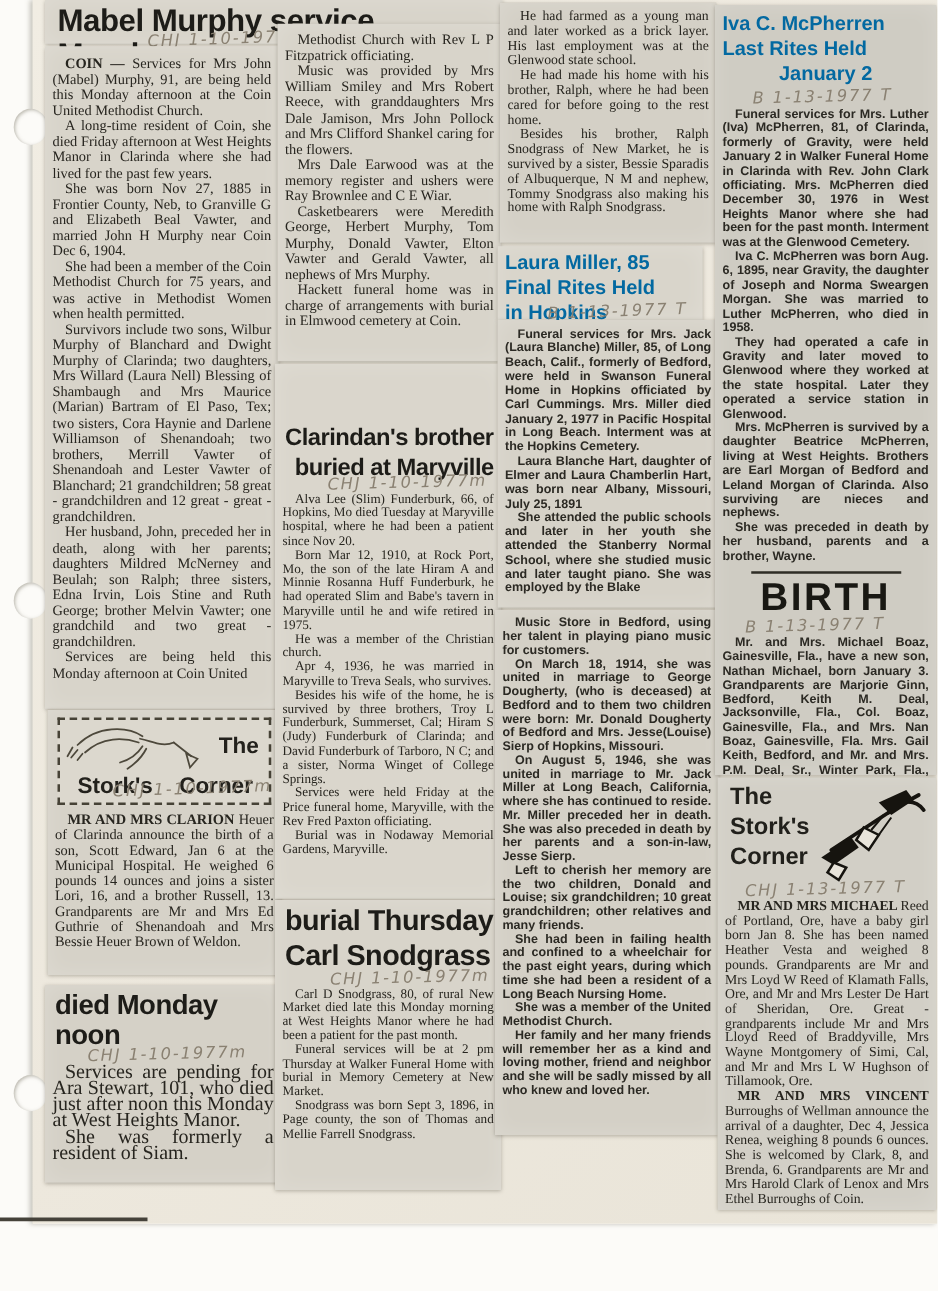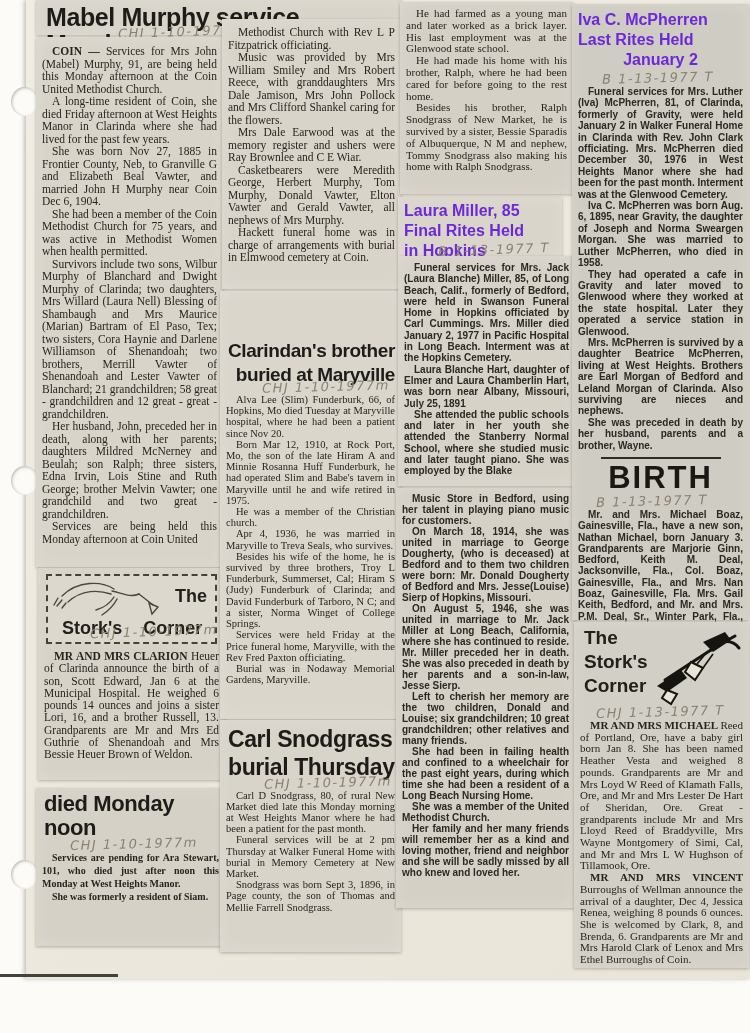--- a/index.html
+++ b/index.html
@@ -23,21 +23,21 @@
   .clip{
     position:absolute;
     background:#d8d4ca;
     box-shadow:0 1px 3px rgba(70,63,50,.35), inset 0 0 18px rgba(255,255,255,.18);
     padding:4px 6px;box-sizing:border-box;color:#27251f;
   }
   .serif-body{font-family:"Liberation Serif", serif;text-align:justify;}
   .sans-body{font-family:"Liberation Sans", sans-serif;font-weight:bold;text-align:justify;color:#2b2923;}
   .para{margin:0;text-indent:10px;}
   .h-round{font-family:"Liberation Sans", sans-serif;font-weight:bold;color:#1d1c18;letter-spacing:-0.4px;line-height:1.08;}
-  .h-block{font-family:"Liberation Sans", sans-serif;font-weight:bold;color:#6d28d9;line-height:1.25;}
+  .h-block{font-family:"Liberation Sans", sans-serif;font-weight:bold;color:#0369a1;line-height:1.25;}
   .hw{
     position:absolute;font-family:"DejaVu Sans", sans-serif;font-style:italic;
     color:#8a8172;font-size:13px;letter-spacing:1.5px;transform:rotate(-2deg);
     white-space:nowrap;pointer-events:none;
   }
   .hw-inline{position:static;display:block;transform:rotate(-1.5deg);}
   .stork-box{
     position:relative;margin:2px 2px 6px 2px;height:66px;
     border:2px dashed #464236;background:#dcd8ce;
   }
@@ -95,21 +95,21 @@
     <span class="hw" style="left:42px;top:48px;">CHJ 1-10-1977m</span>
   </div>
   <div class="serif-body" style="font-size:11.5px;line-height:12.3px;">
       <p class="para"><b>MR AND MRS CLARION </b>Heuer of Clarinda announce the birth of a son, Scott Edward, Jan 6 at the Municipal Hospital. He weighed 6 pounds 14 ounces and joins a sister Lori, 16, and a brother Russell, 13. Grandparents are Mr and Mrs Ed Guthrie of Shenandoah and Mrs Bessie Heuer Brown of Weldon.</p>
     </div>
 </div>
 
 <div class="clip" style="left:36px;top:788px;width:189px;height:158px;background:#d5d1c7;">
   <div class="h-round" style="font-size:22px;padding-left:2px;">died Monday noon</div>
   <span class="hw hw-inline" style="margin:-4px 0 0 28px;">CHJ 1-10-1977m</span>
-  <div class="serif-body" style="font-size:10px;line-height:13px;font-weight:bold;">
+  <div class="serif-body" style="font-size:16px;line-height:13px;">
       <p class="para">Services are pending for Ara Stewart, 101, who died just after noon this Monday at West Heights Manor.</p>
       <p class="para">She was formerly a resident of Siam.</p>
     </div>
 </div>
 
 <div class="clip serif-body" style="left:222px;top:19px;width:179px;height:270px;font-size:11.5px;line-height:12.5px;padding-top:7px;">
     <p class="para">Methodist Church with Rev L P Fitzpatrick officiating.</p>
     <p class="para">Music was provided by Mrs William Smiley and Mrs Robert Reece, with granddaughters Mrs Dale Jamison, Mrs John Pollock and Mrs Clifford Shankel caring for the flowers.</p>
     <p class="para">Mrs Dale Earwood was at the memory register and ushers were Ray Brownlee and C E Wiar.</p>
     <p class="para">Casketbearers were Meredith George, Herbert Murphy, Tom Murphy, Donald Vawter, Elton Vawter and Gerald Vawter, all nephews of Mrs Murphy.</p>
@@ -125,22 +125,22 @@
       <p class="para">Born Mar 12, 1910, at Rock Port, Mo, the son of the late Hiram A and Minnie Rosanna Huff Funderburk, he had operated Slim and Babe's tavern in Maryville until he and wife retired in 1975.</p>
       <p class="para">He was a member of the Christian church.</p>
       <p class="para">Apr 4, 1936, he was married in Maryville to Treva Seals, who survives.</p>
       <p class="para">Besides his wife of the home, he is survived by three brothers, Troy L Funderburk, Summerset, Cal; Hiram S (Judy) Funderburk of Clarinda; and David Funderburk of Tarboro, N C; and a sister, Norma Winget of College Springs.</p>
       <p class="para">Services were held Friday at the Price funeral home, Maryville, with the Rev Fred Paxton officiating.</p>
       <p class="para">Burial was in Nodaway Memorial Gardens, Maryville.</p>
     </div>
 </div>
 
 <div class="clip" style="left:220px;top:720px;width:181px;height:232px;">
+  <div class="h-round" style="font-size:23px;padding-left:2px;">burial Thursday</div>
   <div class="h-round" style="font-size:23px;padding:3px 0 3px 2px;">Carl Snodgrass</div>
-  <div class="h-round" style="font-size:23px;padding-left:2px;">burial Thursday</div>
   <span class="hw hw-inline" style="margin:-5px 0 0 38px;">CHJ 1-10-1977m</span>
   <div class="serif-body" style="font-size:10.5px;line-height:11.2px;">
       <p class="para">Carl D Snodgrass, 80, of rural New Market died late this Monday morning at West Heights Manor where he had been a patient for the past month.</p>
       <p class="para">Funeral services will be at 2 pm Thursday at Walker Funeral Home with burial in Memory Cemetery at New Market.</p>
       <p class="para">Snodgrass was born Sept 3, 1896, in Page county, the son of Thomas and Mellie Farrell Snodgrass.</p>
     </div>
 </div>
 
 <div class="clip serif-body" style="left:400px;top:2px;width:173px;height:192px;font-size:11px;line-height:11.8px;padding-top:6px;background:#d4d0c6;">
     <p class="para">He had farmed as a young man and later worked as a brick layer. His last employment was at the Glenwood state school.</p>

